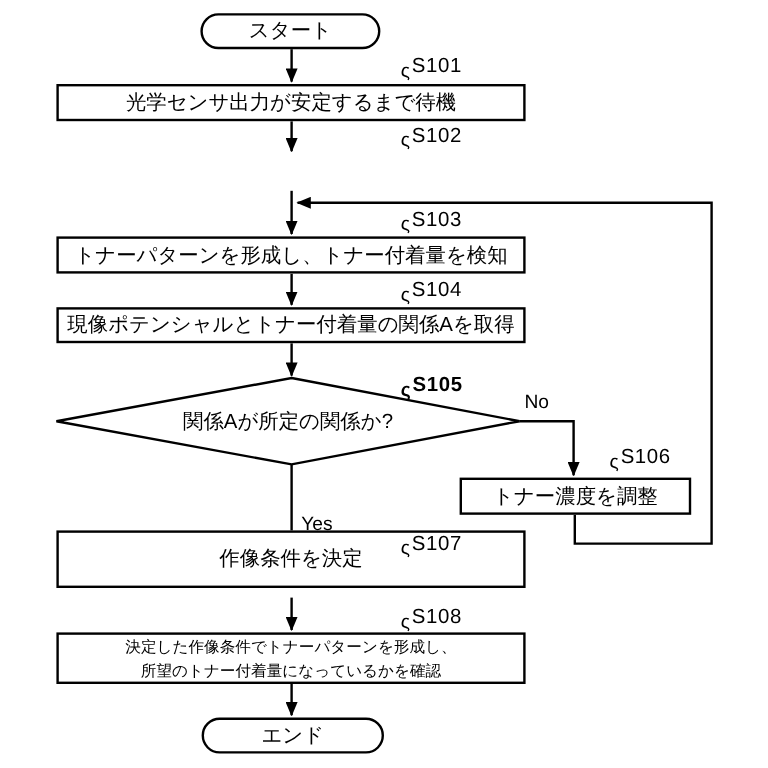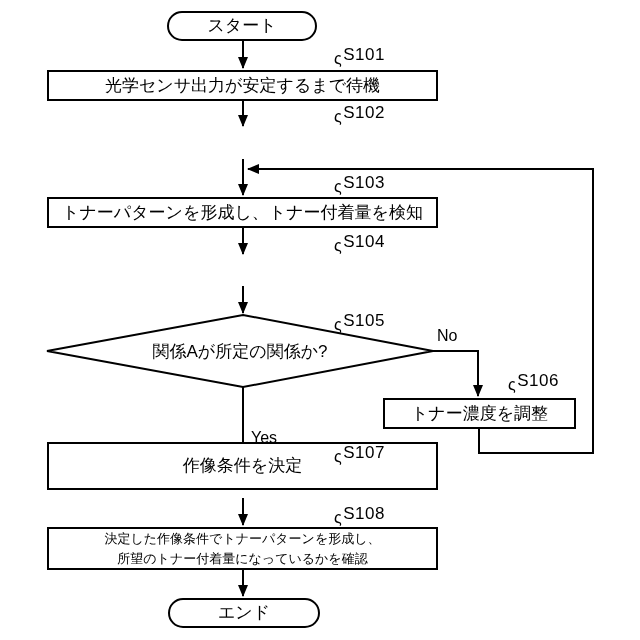--- a/index.html
+++ b/index.html
@@ -60,21 +60,21 @@
   #s105-text    { left: 47px;  top: 316px; width: 386px; height: 70px; }
   #s106-node    { left: 383px; top: 398px; width: 193px; height: 31px; }
   #s107-node    { left: 47px;  top: 442px; width: 391px; height: 48px; }
   #s108-node    { left: 47px;  top: 527px; width: 391px; height: 43px; }
   #end-node     { left: 168px; top: 598px; width: 152px; height: 30px; }
 
   #ref-s101 { left: 334px; top: 45px; }
   #ref-s102 { left: 334px; top: 103px; }
   #ref-s103 { left: 334px; top: 173px; }
   #ref-s104 { left: 334px; top: 232px; }
-  #ref-s105 { left: 334px; top: 311px; }
+  #ref-s105 { left: 334px; top: 311px; font-weight: bold; }
   #ref-s106 { left: 508px; top: 371px; }
   #ref-s107 { left: 334px; top: 443px; }
   #ref-s108 { left: 334px; top: 504px; }
 
   #yes-label { left: 251px; top: 389px; margin-top: 40px; }
   #no-label  { left: 437px; top: 327px; }
 </style>
 </head>
 <body>
 
@@ -105,20 +105,23 @@
 
   <div id="s101-node" class="node process">
     <span>光学センサ出力が安定するまで待機</span>
   </div>
 
 
   <div id="s103-node" class="node process">
     <span>トナーパターンを形成し、トナー付着量を検知</span>
   </div>
 
+  <div id="s104-node" class="node process">
+    <span>現像ポテンシャルとトナー付着量の関係Aを取得</span>
+  </div>
 
   <div id="s105-text" class="decision-text">
     <span>関係Aが所定の関係か?</span>
   </div>
 
   <div id="s106-node" class="node process">
     <span>トナー濃度を調整</span>
   </div>
 
   <div id="s107-node" class="node process">

